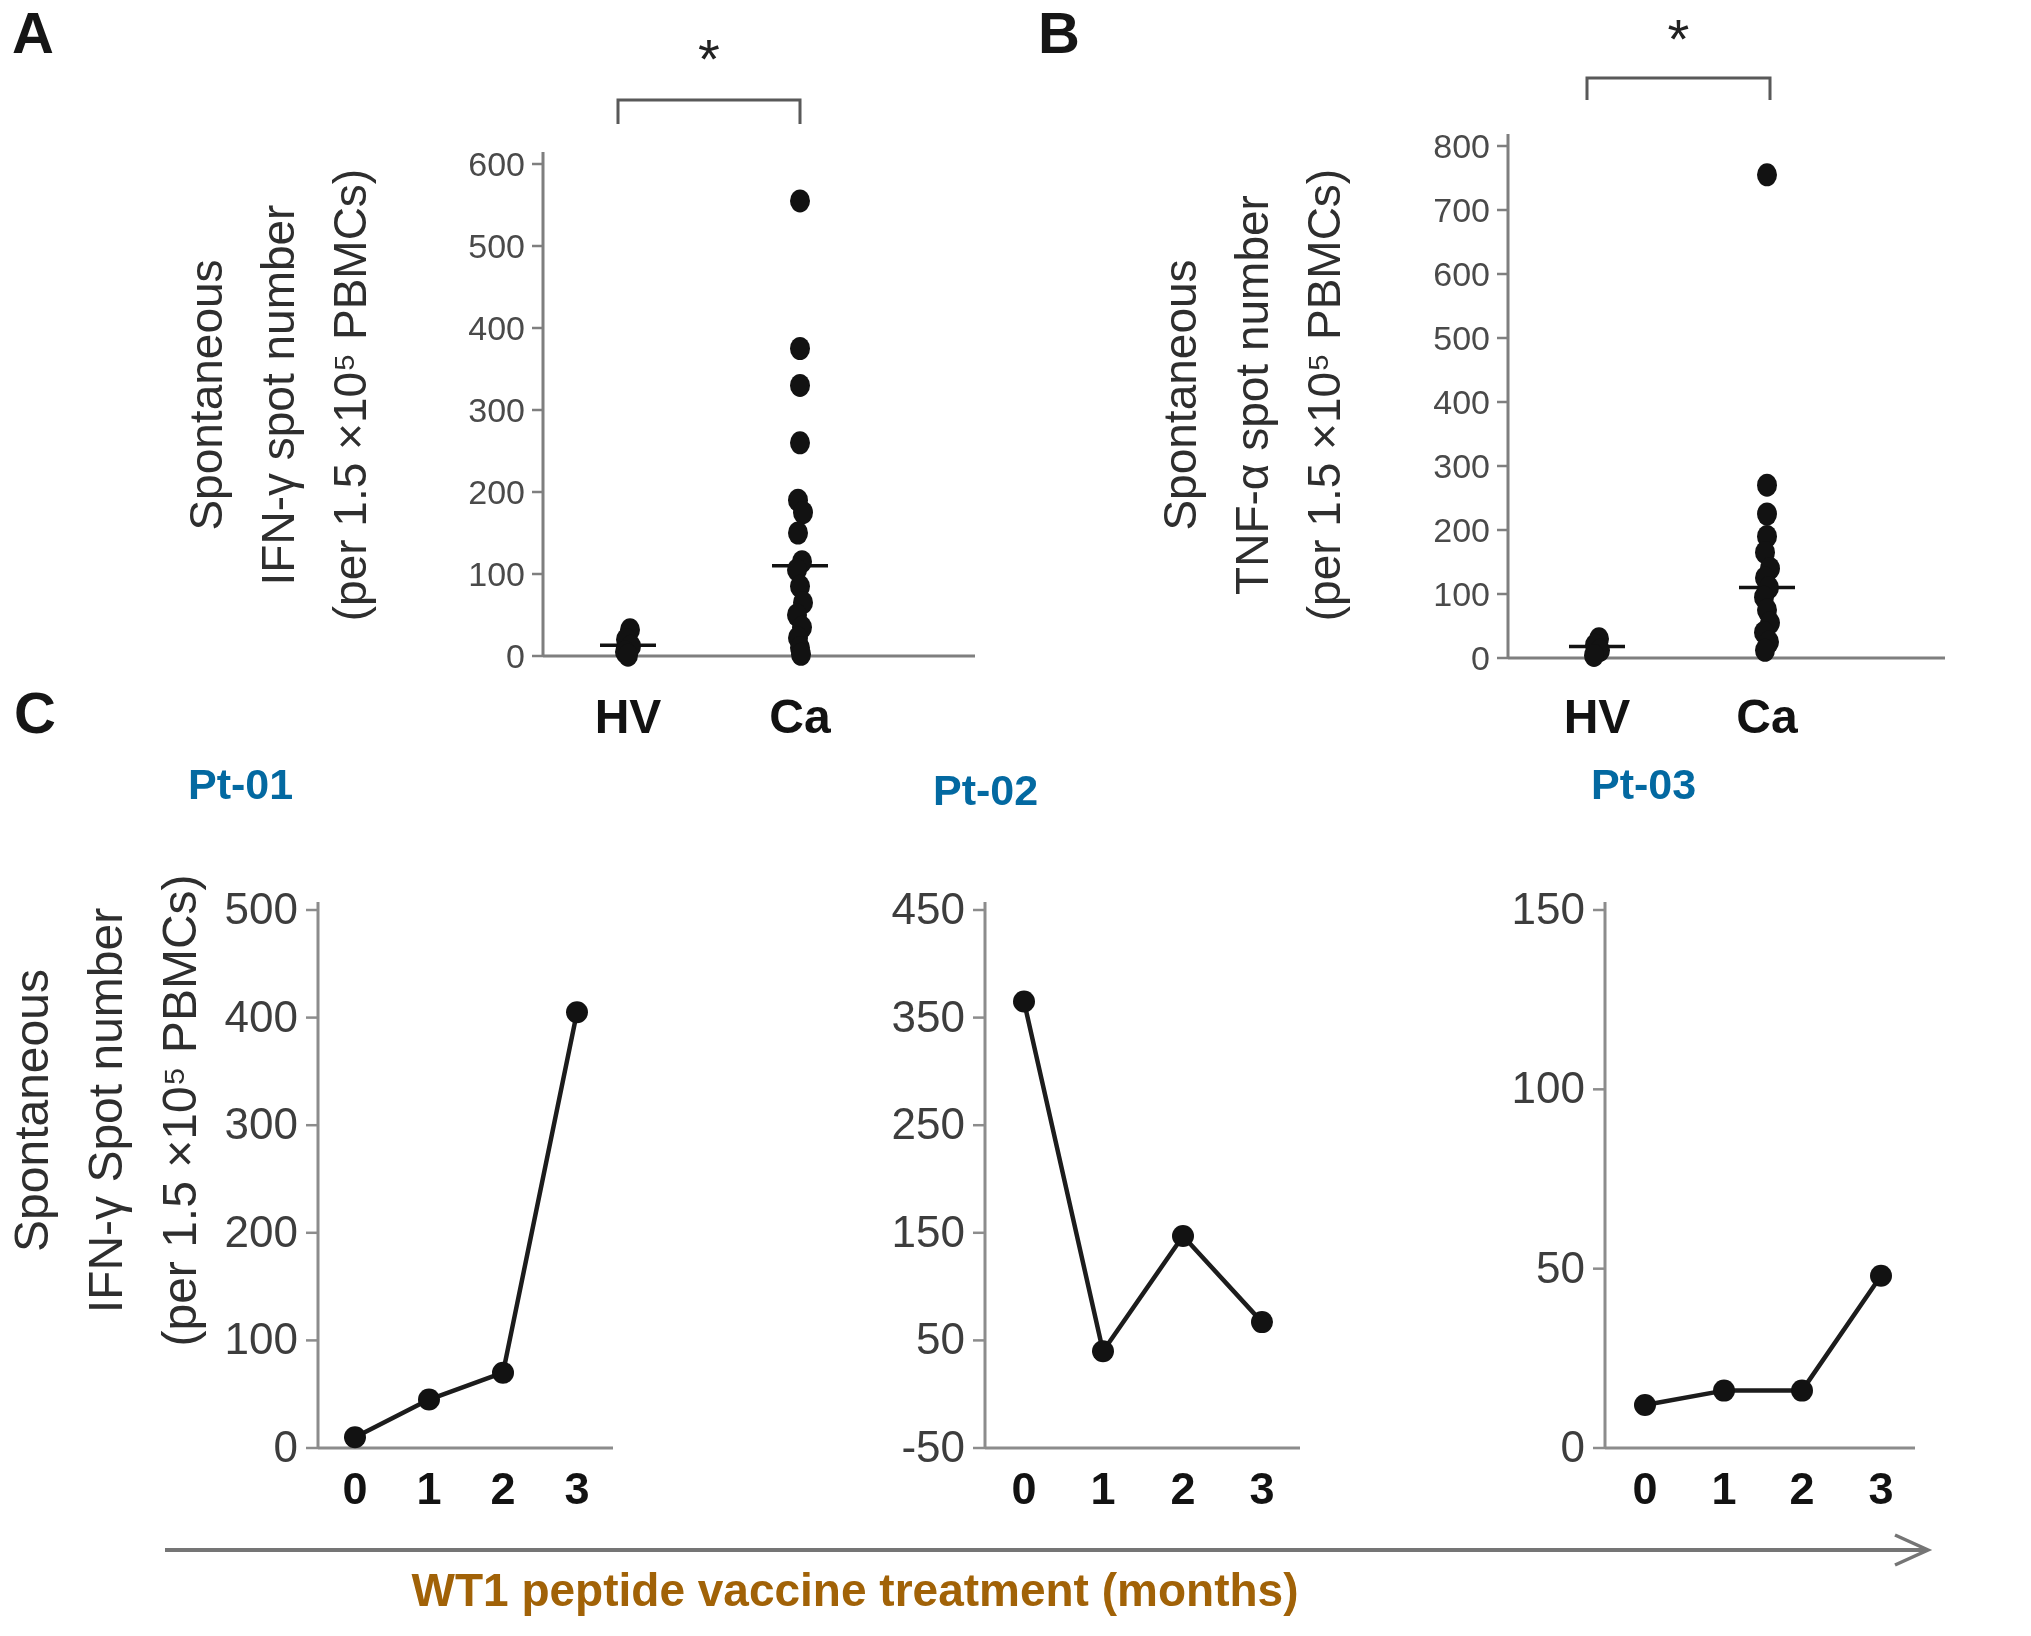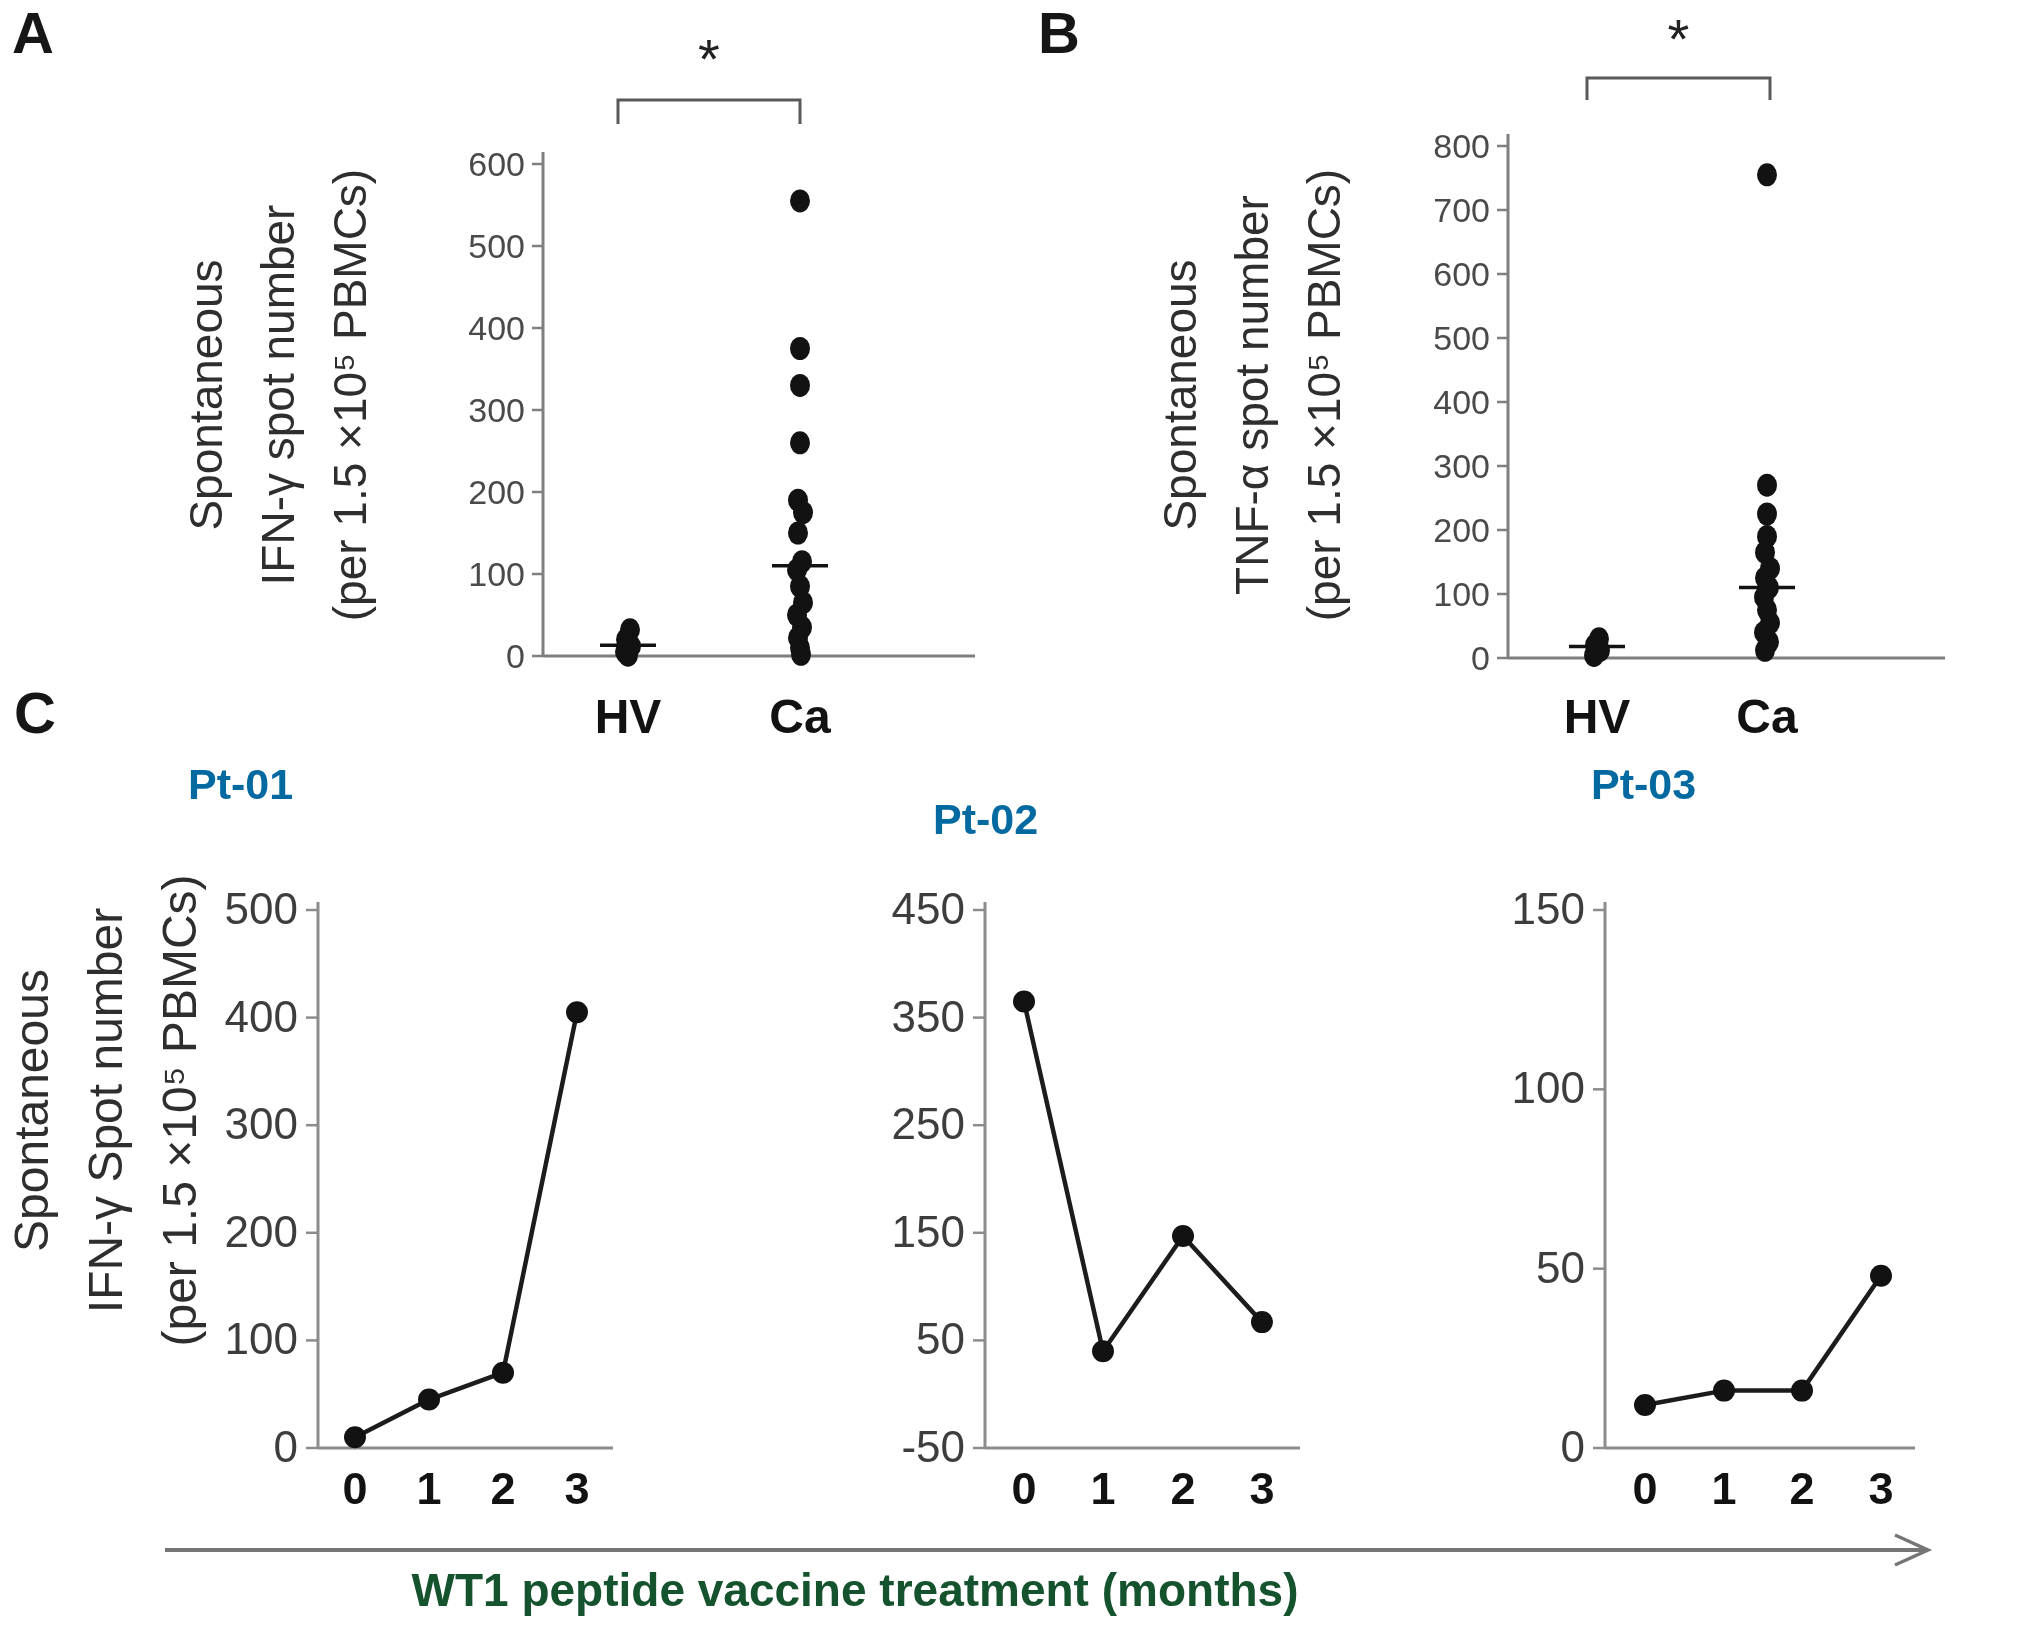--- a/index.html
+++ b/index.html
@@ -7,21 +7,21 @@
   .figure{position:relative;width:2031px;height:1636px;background:#fff;overflow:hidden;}
   #plot-svg{position:absolute;left:0;top:0;width:2031px;height:1636px;}
   #plot-svg text{font-family:"Liberation Sans","DejaVu Sans",sans-serif;}
   .panel-letter{position:absolute;font-size:58px;font-weight:700;color:#161616;line-height:1;}
   .ylab{position:absolute;display:flex;flex-direction:column;justify-content:center;align-items:center;
         transform:rotate(-90deg);color:#2e2e2e;text-align:center;}
   .ylab-ab{width:640px;height:220px;font-size:46px;line-height:72px;}
   .ylab-c{width:720px;height:225px;font-size:48px;line-height:74px;}
   .pt-title{position:absolute;font-size:43px;font-weight:700;color:#0369a1;line-height:1;}
   .footer-label{position:absolute;left:0;top:1563px;width:1710px;text-align:center;
-                font-size:46px;font-weight:700;color:#14532d;}
+                font-size:46px;font-weight:700;color:#a16207;}
 </style>
 </head>
 <body>
 
 <div class="figure">
   <svg id="plot-svg" viewBox="0 0 2031 1636">
       <g>
         <line x1="543" y1="152" x2="543" y2="656" stroke="#7f7f7f" stroke-width="3"></line>
         <line x1="543" y1="656" x2="975" y2="656" stroke="#7f7f7f" stroke-width="3"></line>
         <line x1="532" y1="656" x2="543" y2="656" stroke="#7f7f7f" stroke-width="2.5"></line>
@@ -205,17 +205,17 @@
     <div>(per 1.5 ×10⁵ PBMCs)</div>
   </div>
 
   <div class="ylab ylab-c" style="left:-255px;top:998px;">
     <div>Spontaneous</div>
     <div>IFN-γ Spot number</div>
     <div>(per 1.5 ×10⁵ PBMCs)</div>
   </div>
 
   <div class="pt-title" style="left:188px;top:763px;">Pt-01</div>
-  <div class="pt-title" style="left:933px;top:798px;">Pt-02</div>
+  <div class="pt-title" style="left:933px;top:769px;">Pt-02</div>
   <div class="pt-title" style="left:1555px;top:763px;margin-left:36px;">Pt-03</div>
 
   <div class="footer-label">WT1 peptide vaccine treatment  (months)</div>
 </div>
 
 </body></html>

